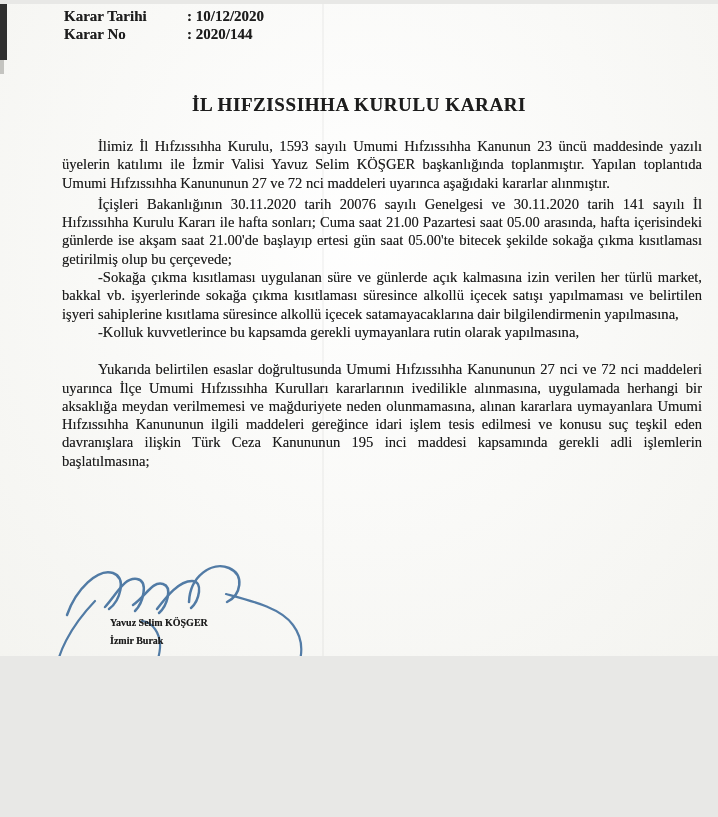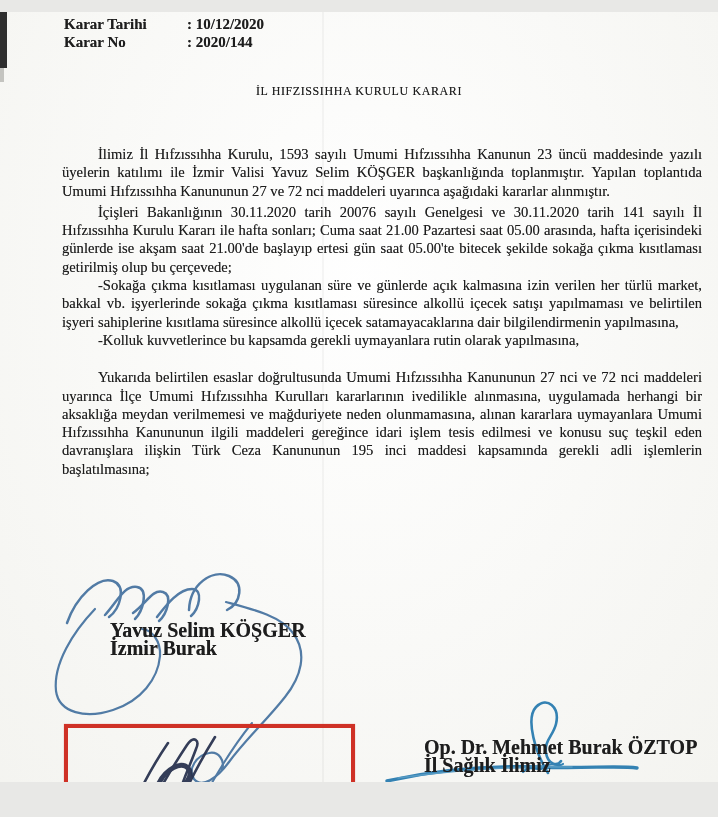--- a/index.html
+++ b/index.html
@@ -1,20 +1,20 @@
 <!DOCTYPE html>
 <html lang="tr"><head>
 <meta charset="utf-8">
 <style>
   html, body { margin: 0; padding: 0; background: #e8e8e6; }
   .page {
     position: relative;
     width: 718px;
-    height: 770px;
-    margin: 12px auto;
+    height: 652px;
+    margin: 4px auto;
     background: #fcfcfa;
     background-image: radial-gradient(ellipse at 50% 35%, rgba(255,255,255,0.9) 0%, rgba(243,243,239,0.9) 100%),
                       radial-gradient(rgba(60,60,50,0.018) 1px, transparent 1px);
     background-size: 100% 100%, 6px 6px;
     overflow: hidden;
     font-family: "Liberation Serif", "DejaVu Serif", serif;
     color: #1d1d1d;
   }
   .txt { text-shadow: 0 0 0.5px rgba(30,30,30,0.55); }
 
@@ -24,34 +24,34 @@
   .fold-line { position: absolute; left: 322px; top: 0; width: 2px; height: 100%; background: rgba(110,110,100,0.06); }
 
   
   .meta { position: absolute; left: 64px; top: 4px; font-size: 15px; font-weight: bold; }
   .meta-row { display: flex; height: 17.5px; line-height: 17.5px; }
   .meta-label { width: 123px; }
   .meta-value { white-space: pre; text-align: right; }
 
   
   .doc-title {
-    position: absolute; left: 0; top: 72px; width: 100%;
-    text-align: center; font-size: 12px; font-weight: normal; letter-spacing: 0.6px;
+    position: absolute; left: 0; top: 90px; width: 100%;
+    text-align: center; font-size: 19px; font-weight: bold; letter-spacing: 0.6px;
   }
 
   
   .body-block { position: absolute; left: 62px; top: 133px; width: 640px;
     font-size: 14.6px; line-height: 18.3px; text-align: justify; }
   .body-block p { margin: 0; text-indent: 36px; }
   .body-block p.gap-sm { margin-bottom: 3px; }
   .body-block p.gap-before-lg { margin-top: 19px; }
   .body-block p.gap-before-md { margin-top: 10px; }
 
   
-  .signatory { position: absolute; font-size: 20px; font-weight: bold; line-height: 17.5px; white-space: nowrap; }
+  .signatory { position: absolute; font-size: 10px; font-weight: bold; line-height: 17.5px; white-space: nowrap; }
   .sig-governor { left: 110px; top: 610px; }
   .sig-mayor { left: 107px; top: 763px; }
   .sig-health { left: 424px; top: 727px; }
 
   
   .highlight-box {
     position: absolute; left: 64px; top: 712px; width: 283px; height: 88px;
     border: 4px solid #cf3126; box-shadow: 0 0 1px rgba(207,49,38,0.5);
   }
 

